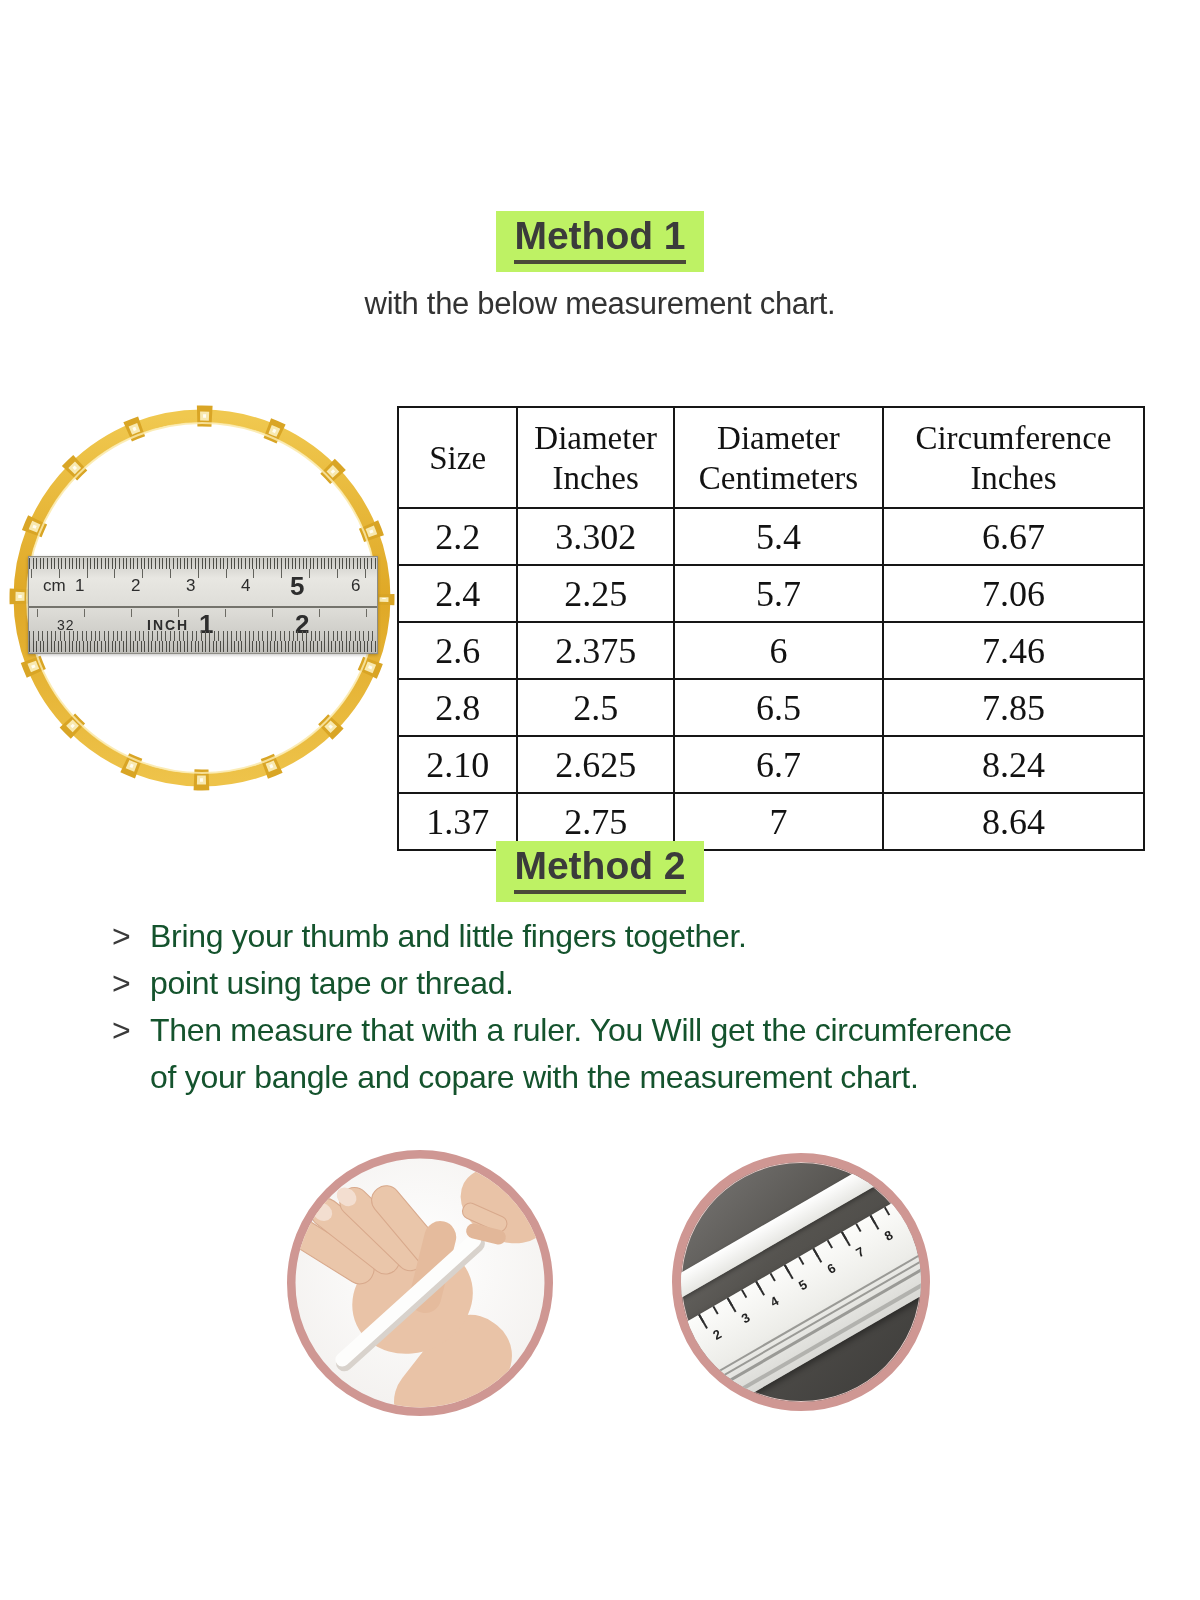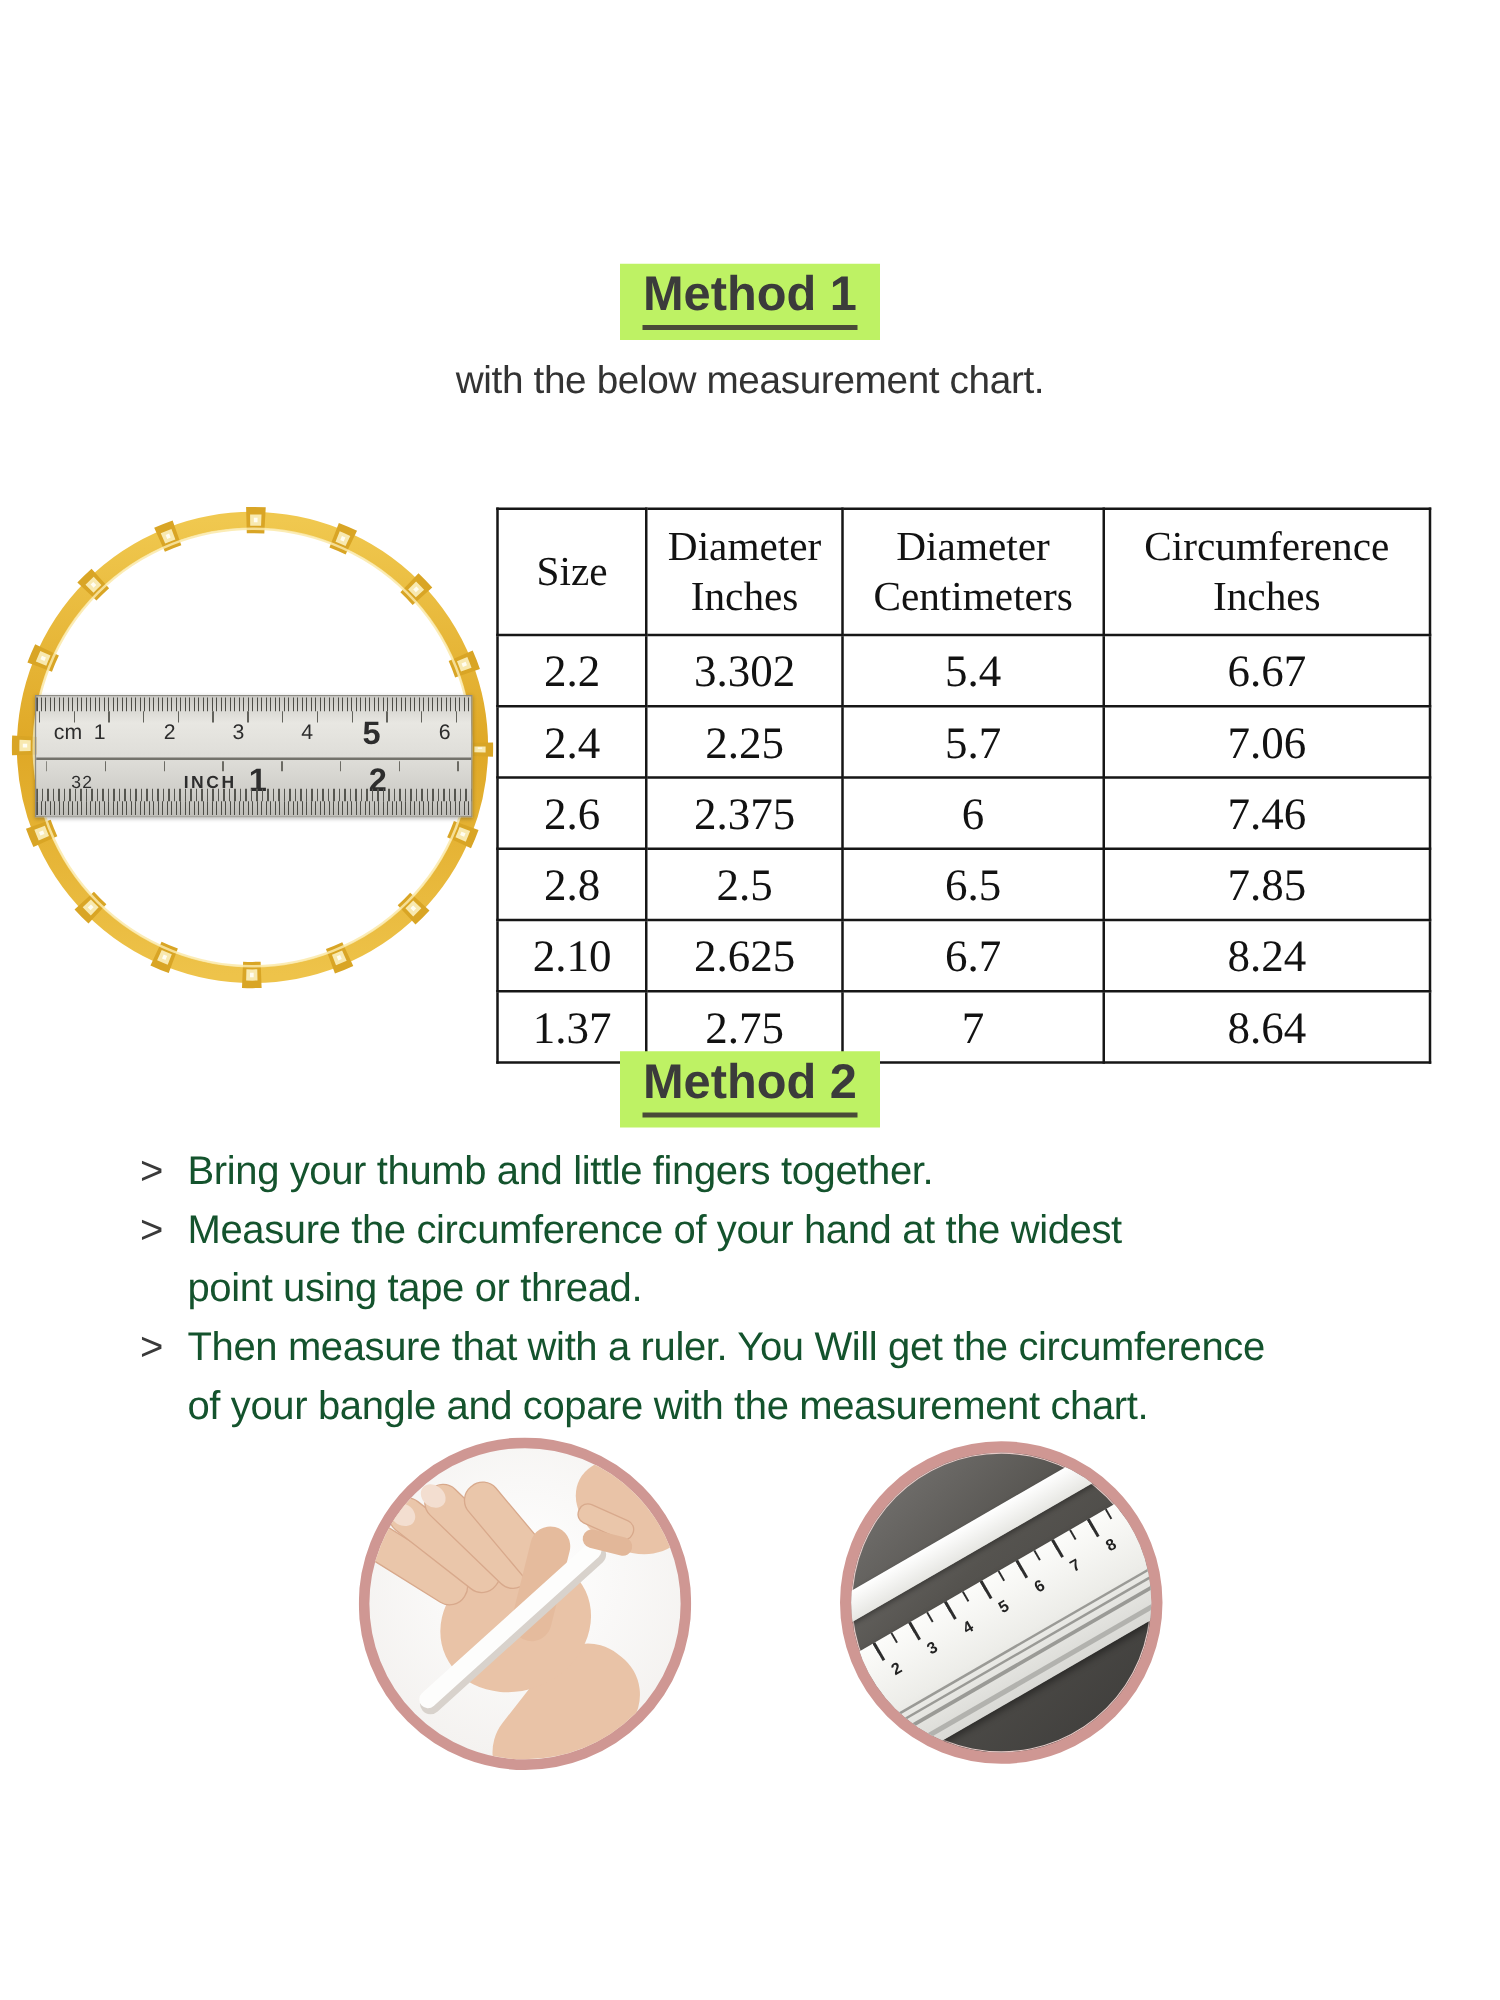--- a/index.html
+++ b/index.html
@@ -248,21 +248,20 @@
     <div class="bullet">
       <div class="bullet-marker">&gt;</div>
       <div class="bullet-text">
         <div class="bullet-line">Bring your thumb and little fingers together.</div>
 
       </div>
     </div>
     <div class="bullet">
       <div class="bullet-marker">&gt;</div>
       <div class="bullet-text">
-        <div class="bullet-line">Measure the circumference of your hand at the widest</div>
         <div class="bullet-line">point using tape or thread.</div>
       </div>
     </div>
     <div class="bullet">
       <div class="bullet-marker">&gt;</div>
       <div class="bullet-text">
         <div class="bullet-line">Then measure that with a ruler. You Will get the circumference</div>
         <div class="bullet-line">of your bangle and copare with the measurement chart.</div>
       </div>
     </div>

